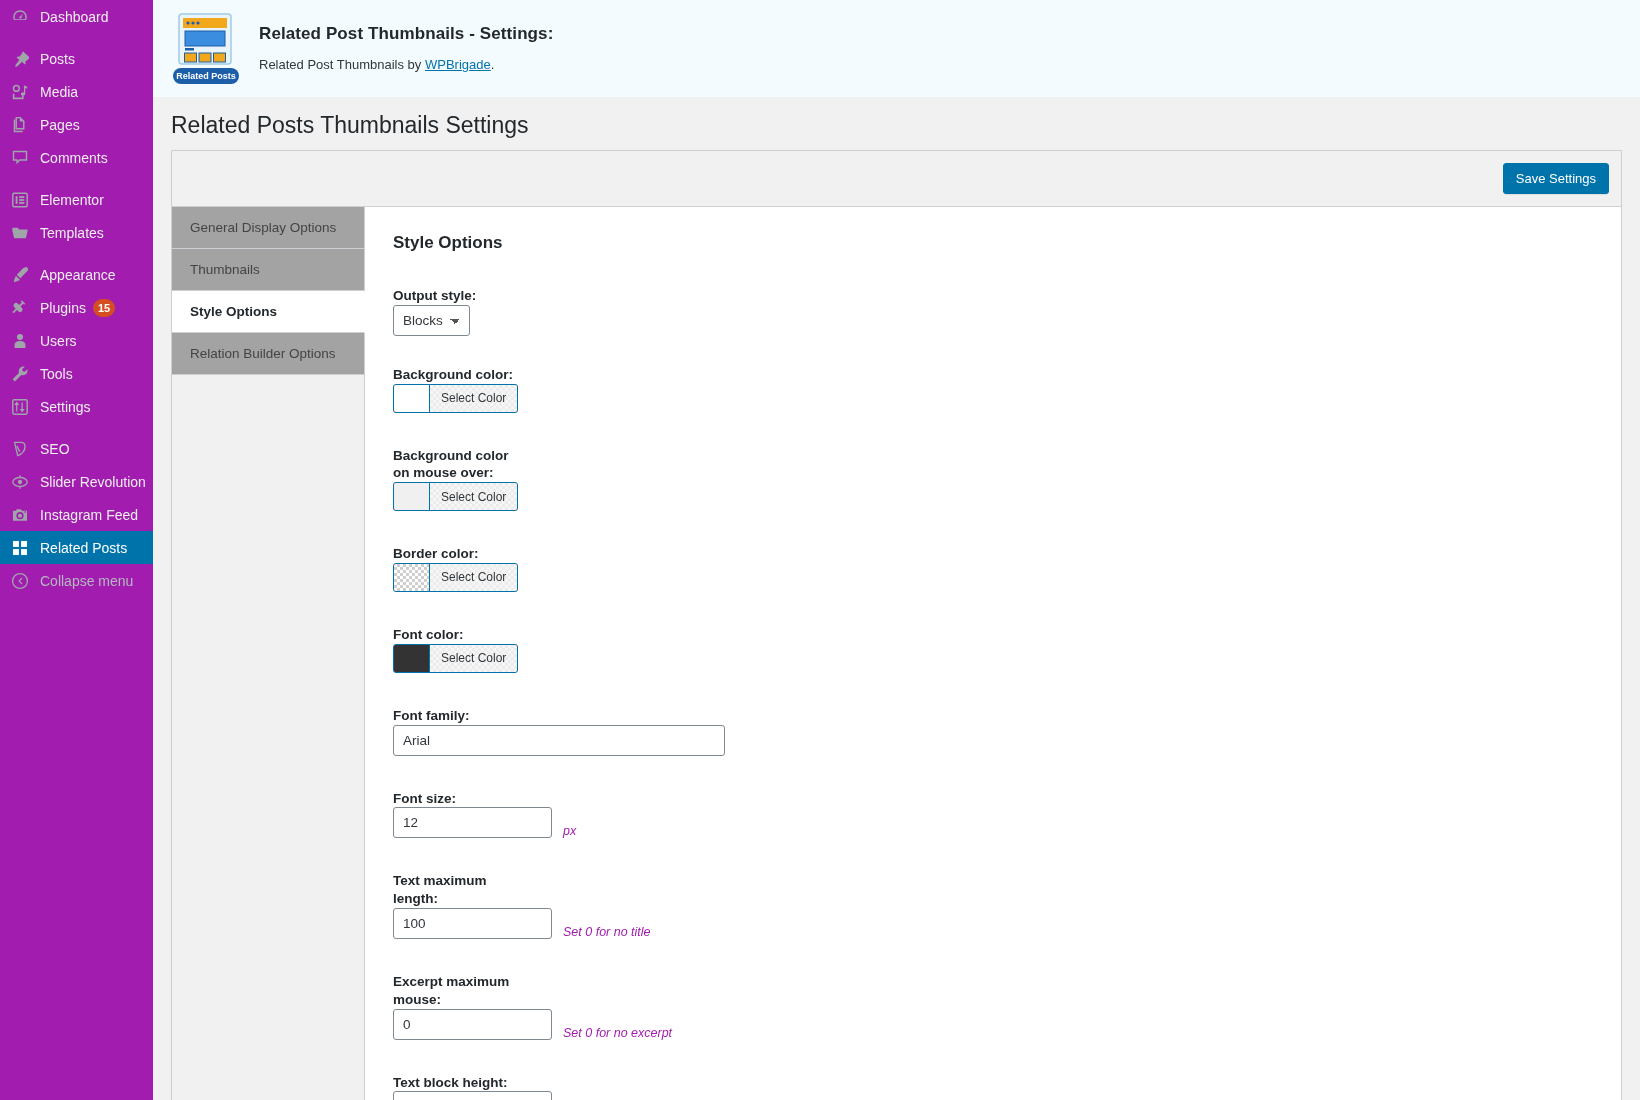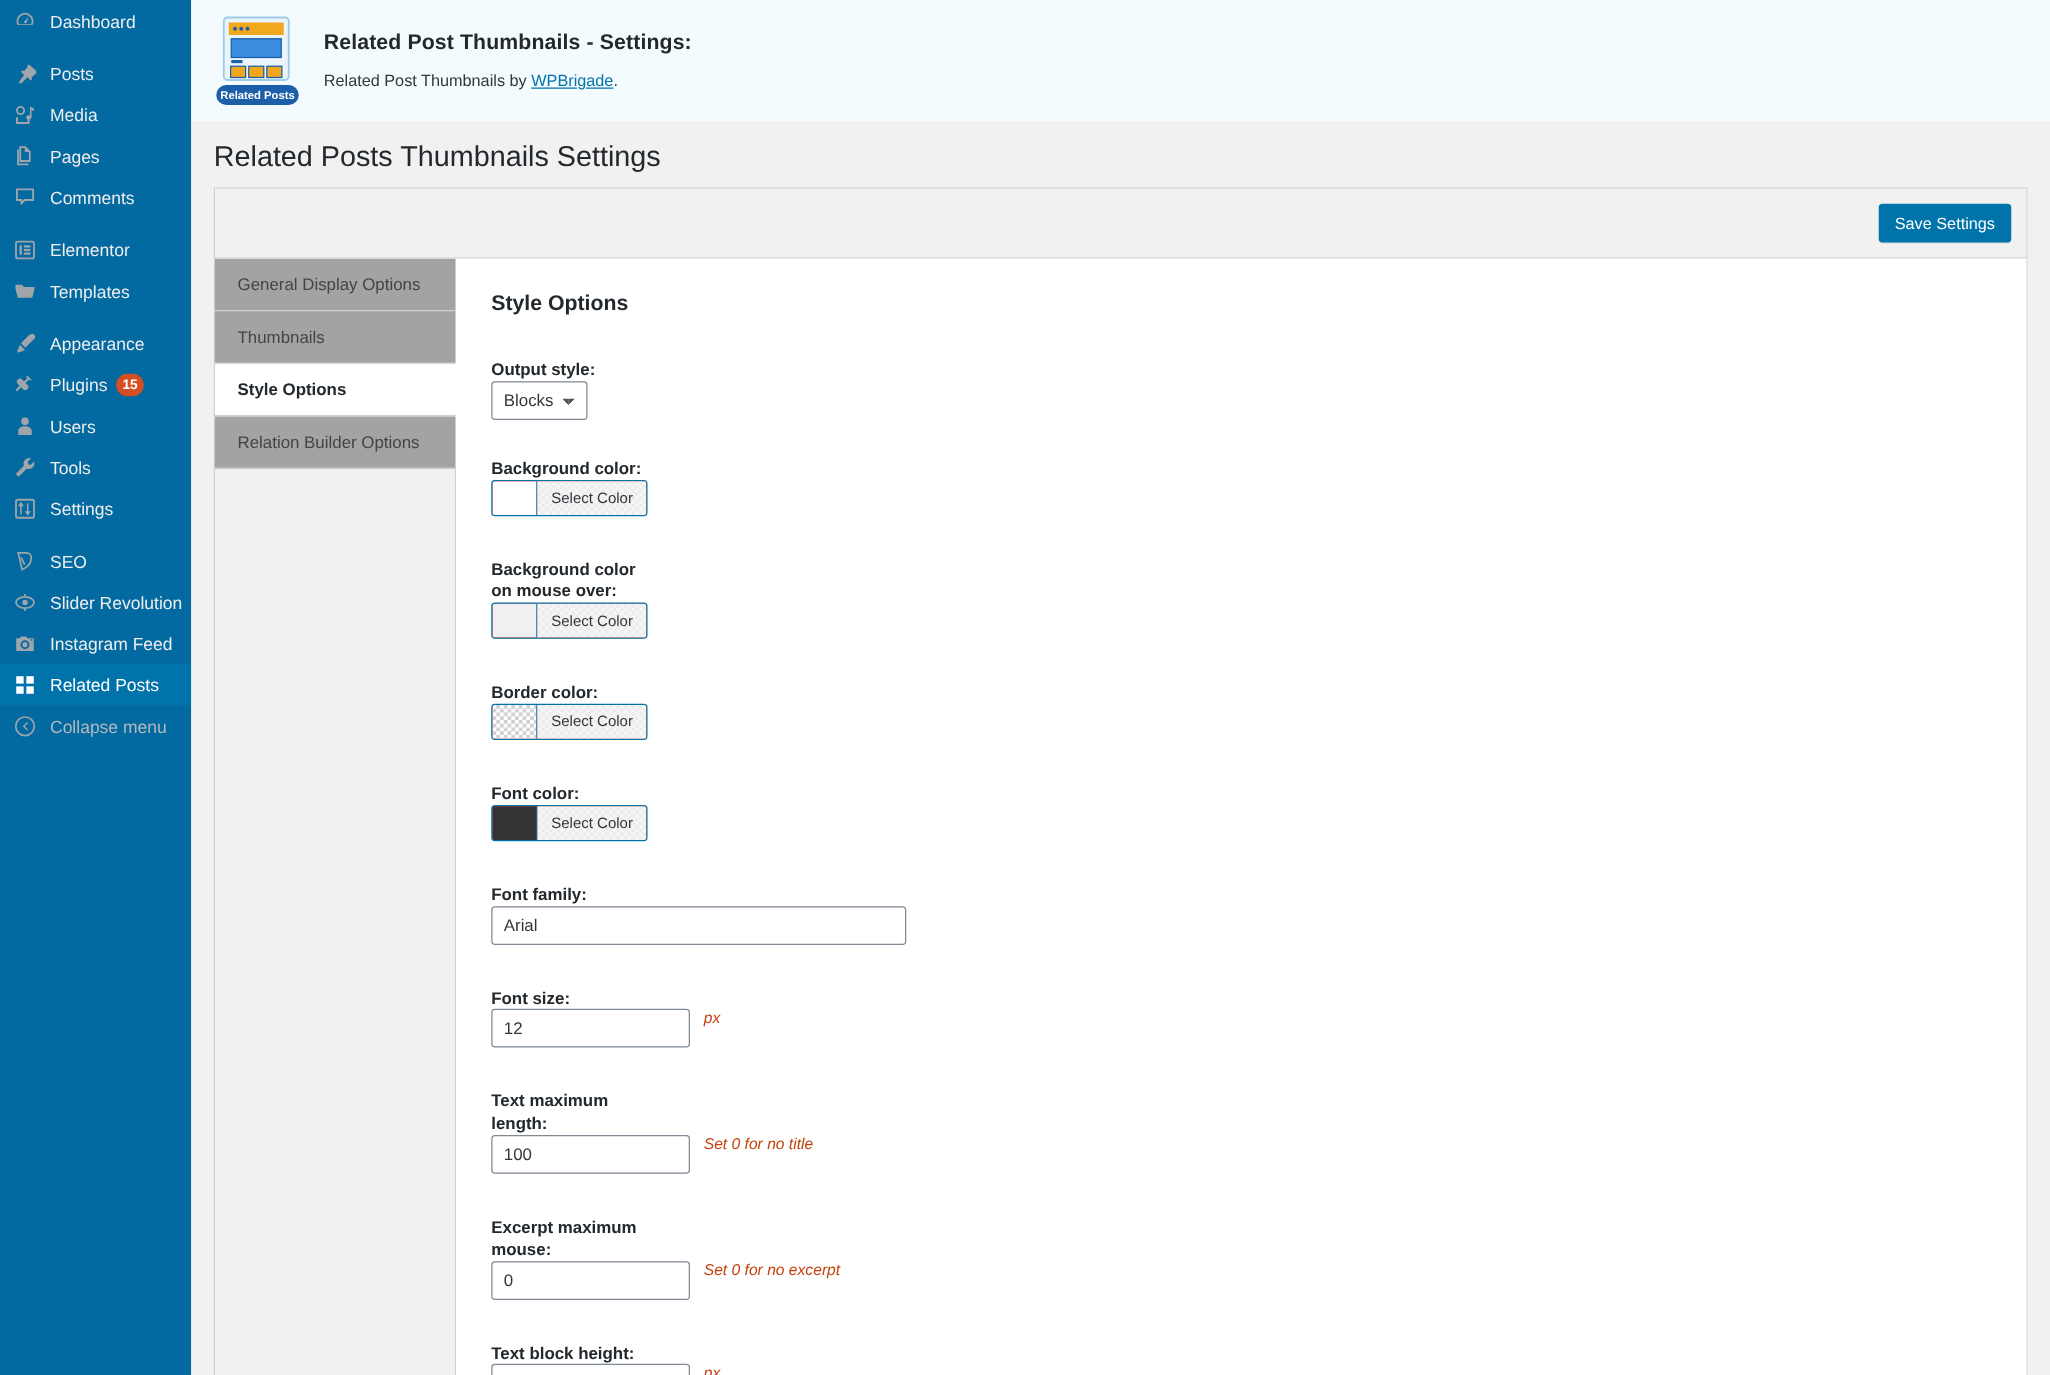--- a/index.html
+++ b/index.html
@@ -10,21 +10,21 @@
     overflow: hidden;
     background: #f1f1f1;
     font-family: "Liberation Sans", sans-serif;
     -webkit-font-smoothing: antialiased;
   }
   .app { display: flex; width: 1640px; height: 1100px; }
 
   
   .sidebar {
     width: 153px; min-width: 153px;
-    background: #0369a1;
+    background: #a21caf;
     height: 1100px;
     padding-top: 0px;
     position: relative;
     overflow: hidden;
   }
   .menu-item {
     display: flex; align-items: center;
     height: 33px;
     padding-left: 9px;
     color: #b4b9be;
@@ -177,21 +177,21 @@
   .frow { display: flex; align-items: flex-start; margin-bottom: 24px; flex-direction: column; }
   .frow.tall { margin-bottom: 28px; }
   .flabel {
     width: 127px; min-width: 127px;
     font-size: 13.5px;
     color: #23282d;
     font-weight: bold;
     line-height: 1.32;
     padding-top: 6px;
   }
-  .fctl { display: flex; align-items: flex-start; border-radius: 14px; }
+  .fctl { display: flex; align-items: flex-end; border-radius: 14px; }
 
   
   select.wp-select {
     font-size: 13.5px;
     padding: 5px 26px 5px 9px;
     border: 1px solid #7e8993;
     border-radius: 3px;
     background: #fff;
     color: #32373c;
     font-family: "Liberation Sans", sans-serif;
@@ -253,21 +253,21 @@
     color: #32373c;
     padding: 6px 9px;
     font-family: "Liberation Sans", sans-serif;
     height: 31px;
     background: #fff;
   }
   input.w-wide { width: 332px; }
   input.w-small { width: 159px; }
   .hint {
     font-size: 12.5px;
-    color: #c2410c;
+    color: #a21caf;
     font-style: italic;
     margin-left: 11px;
     white-space: nowrap;
   }
 
   .panel-footer {
     background: #f1f1f1;
     border-top: 1px solid #ccd0d4;
     height: 46px;
     display: flex; align-items: center; justify-content: space-between;

